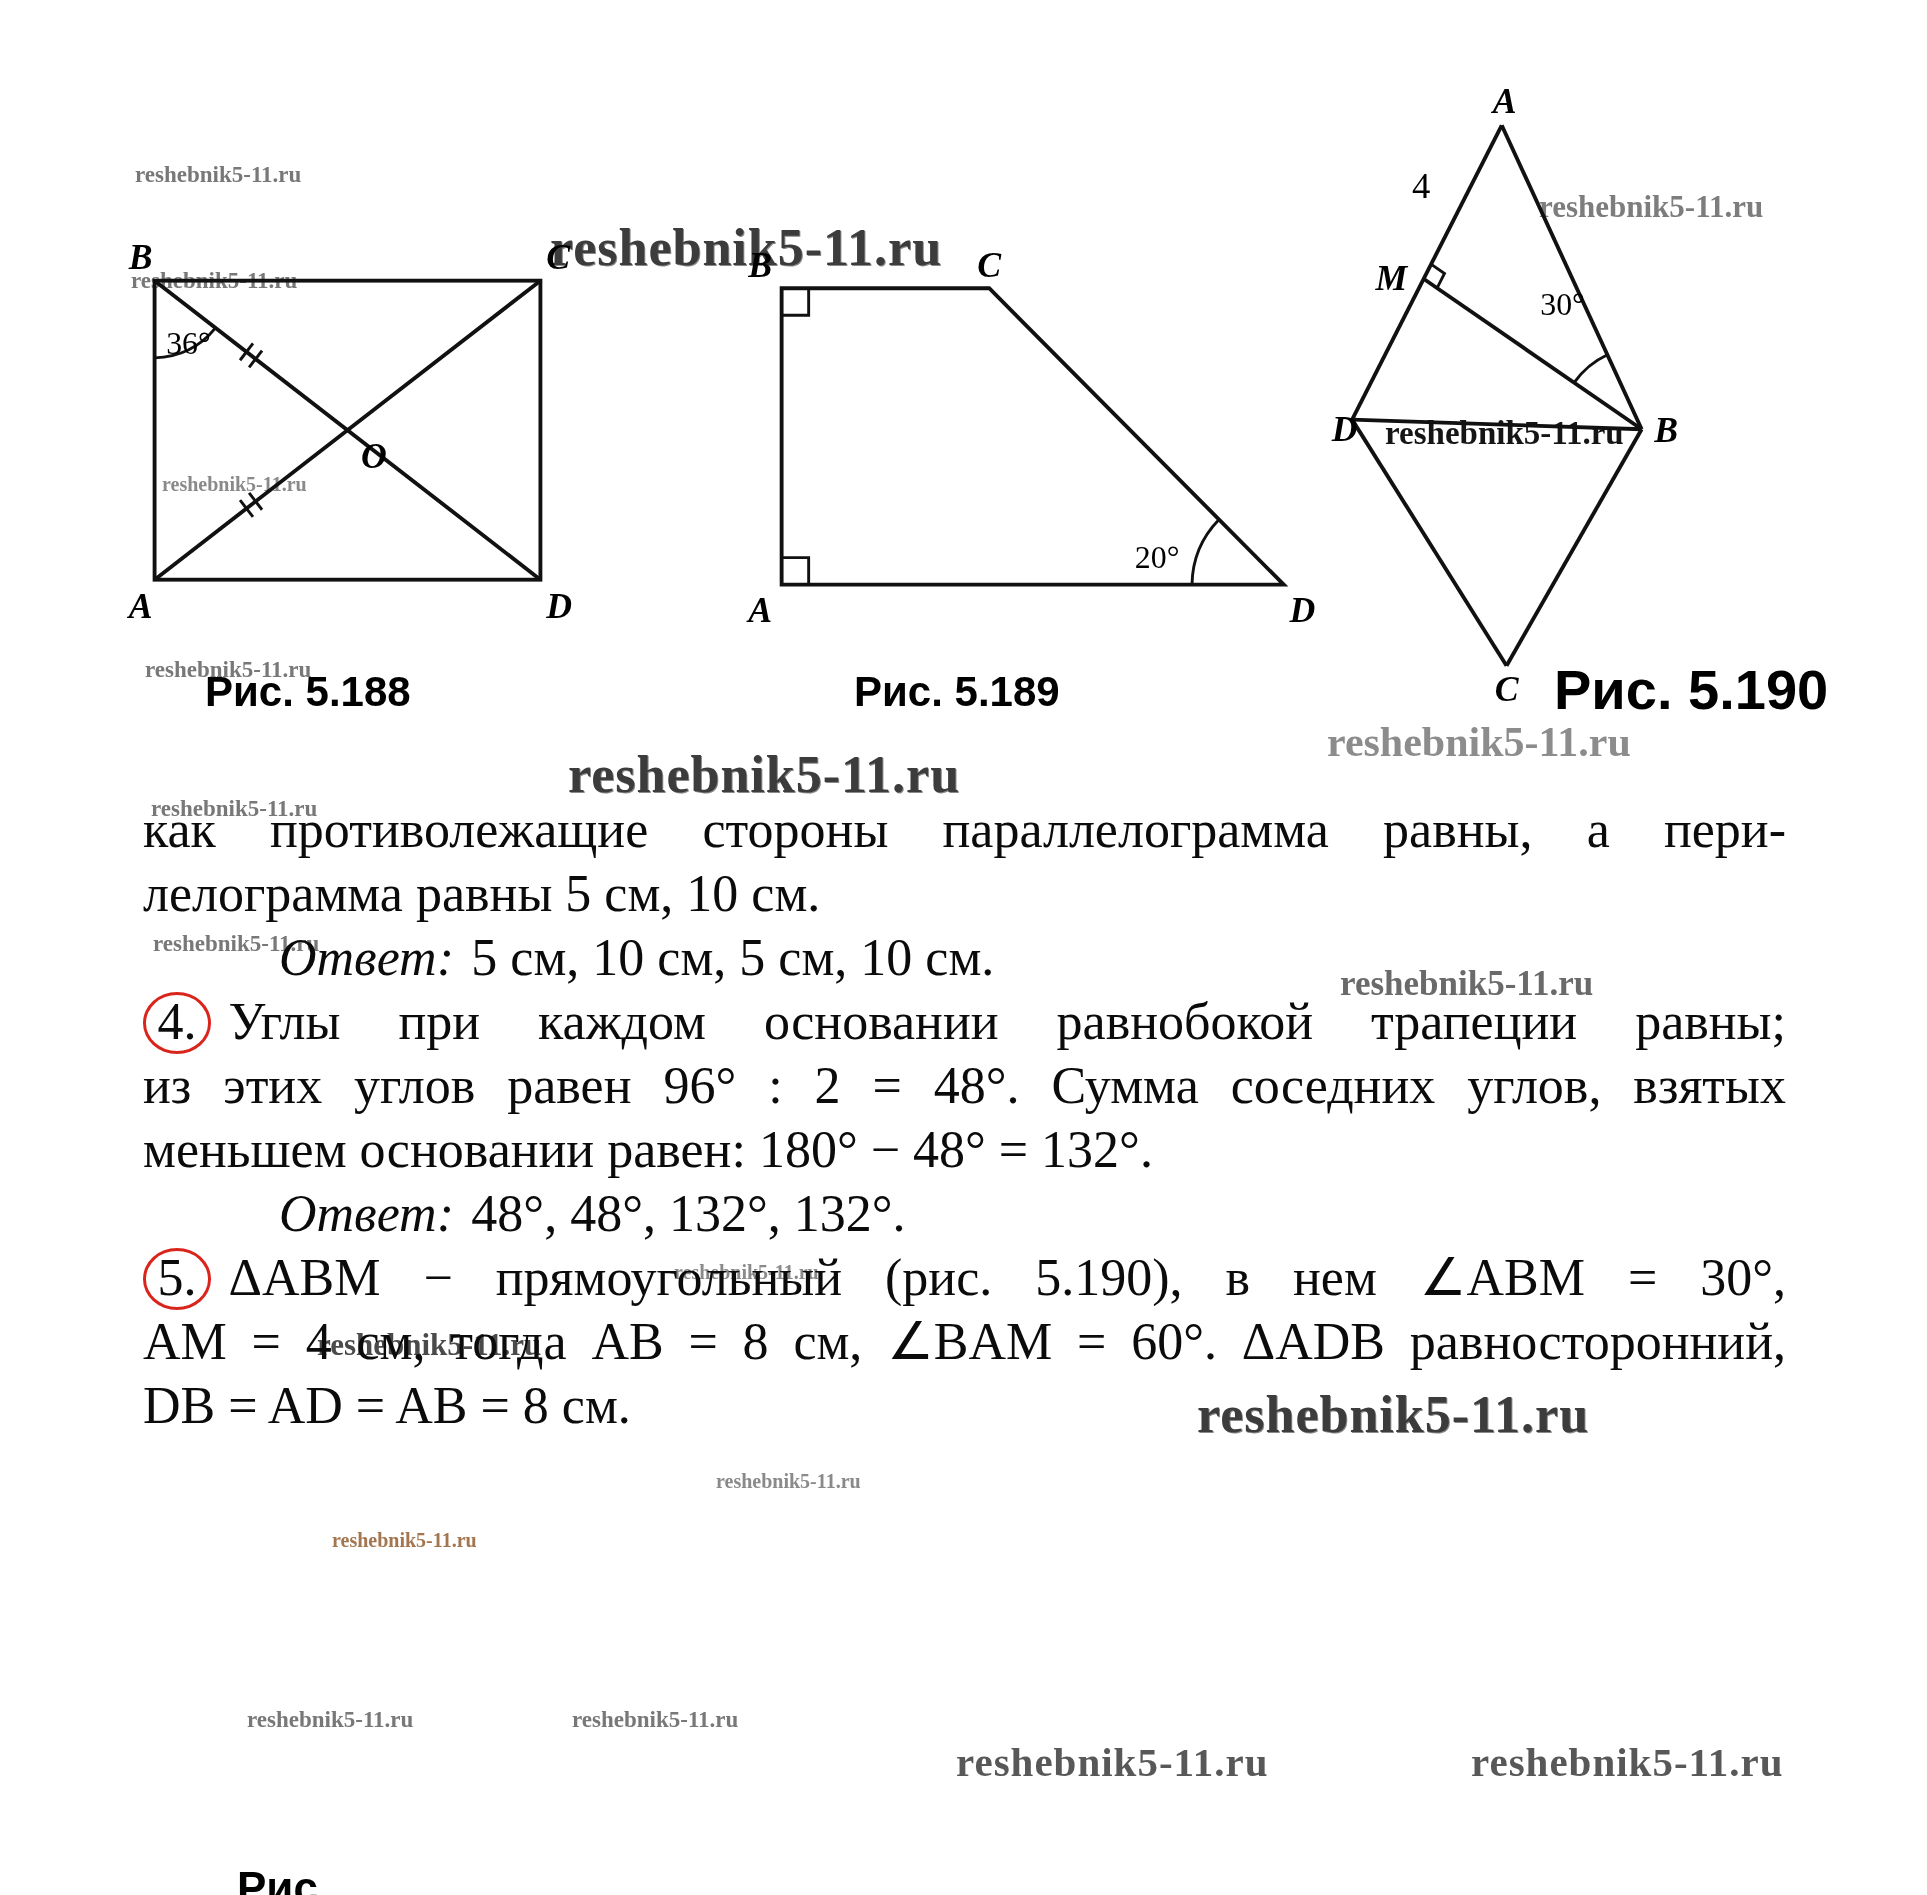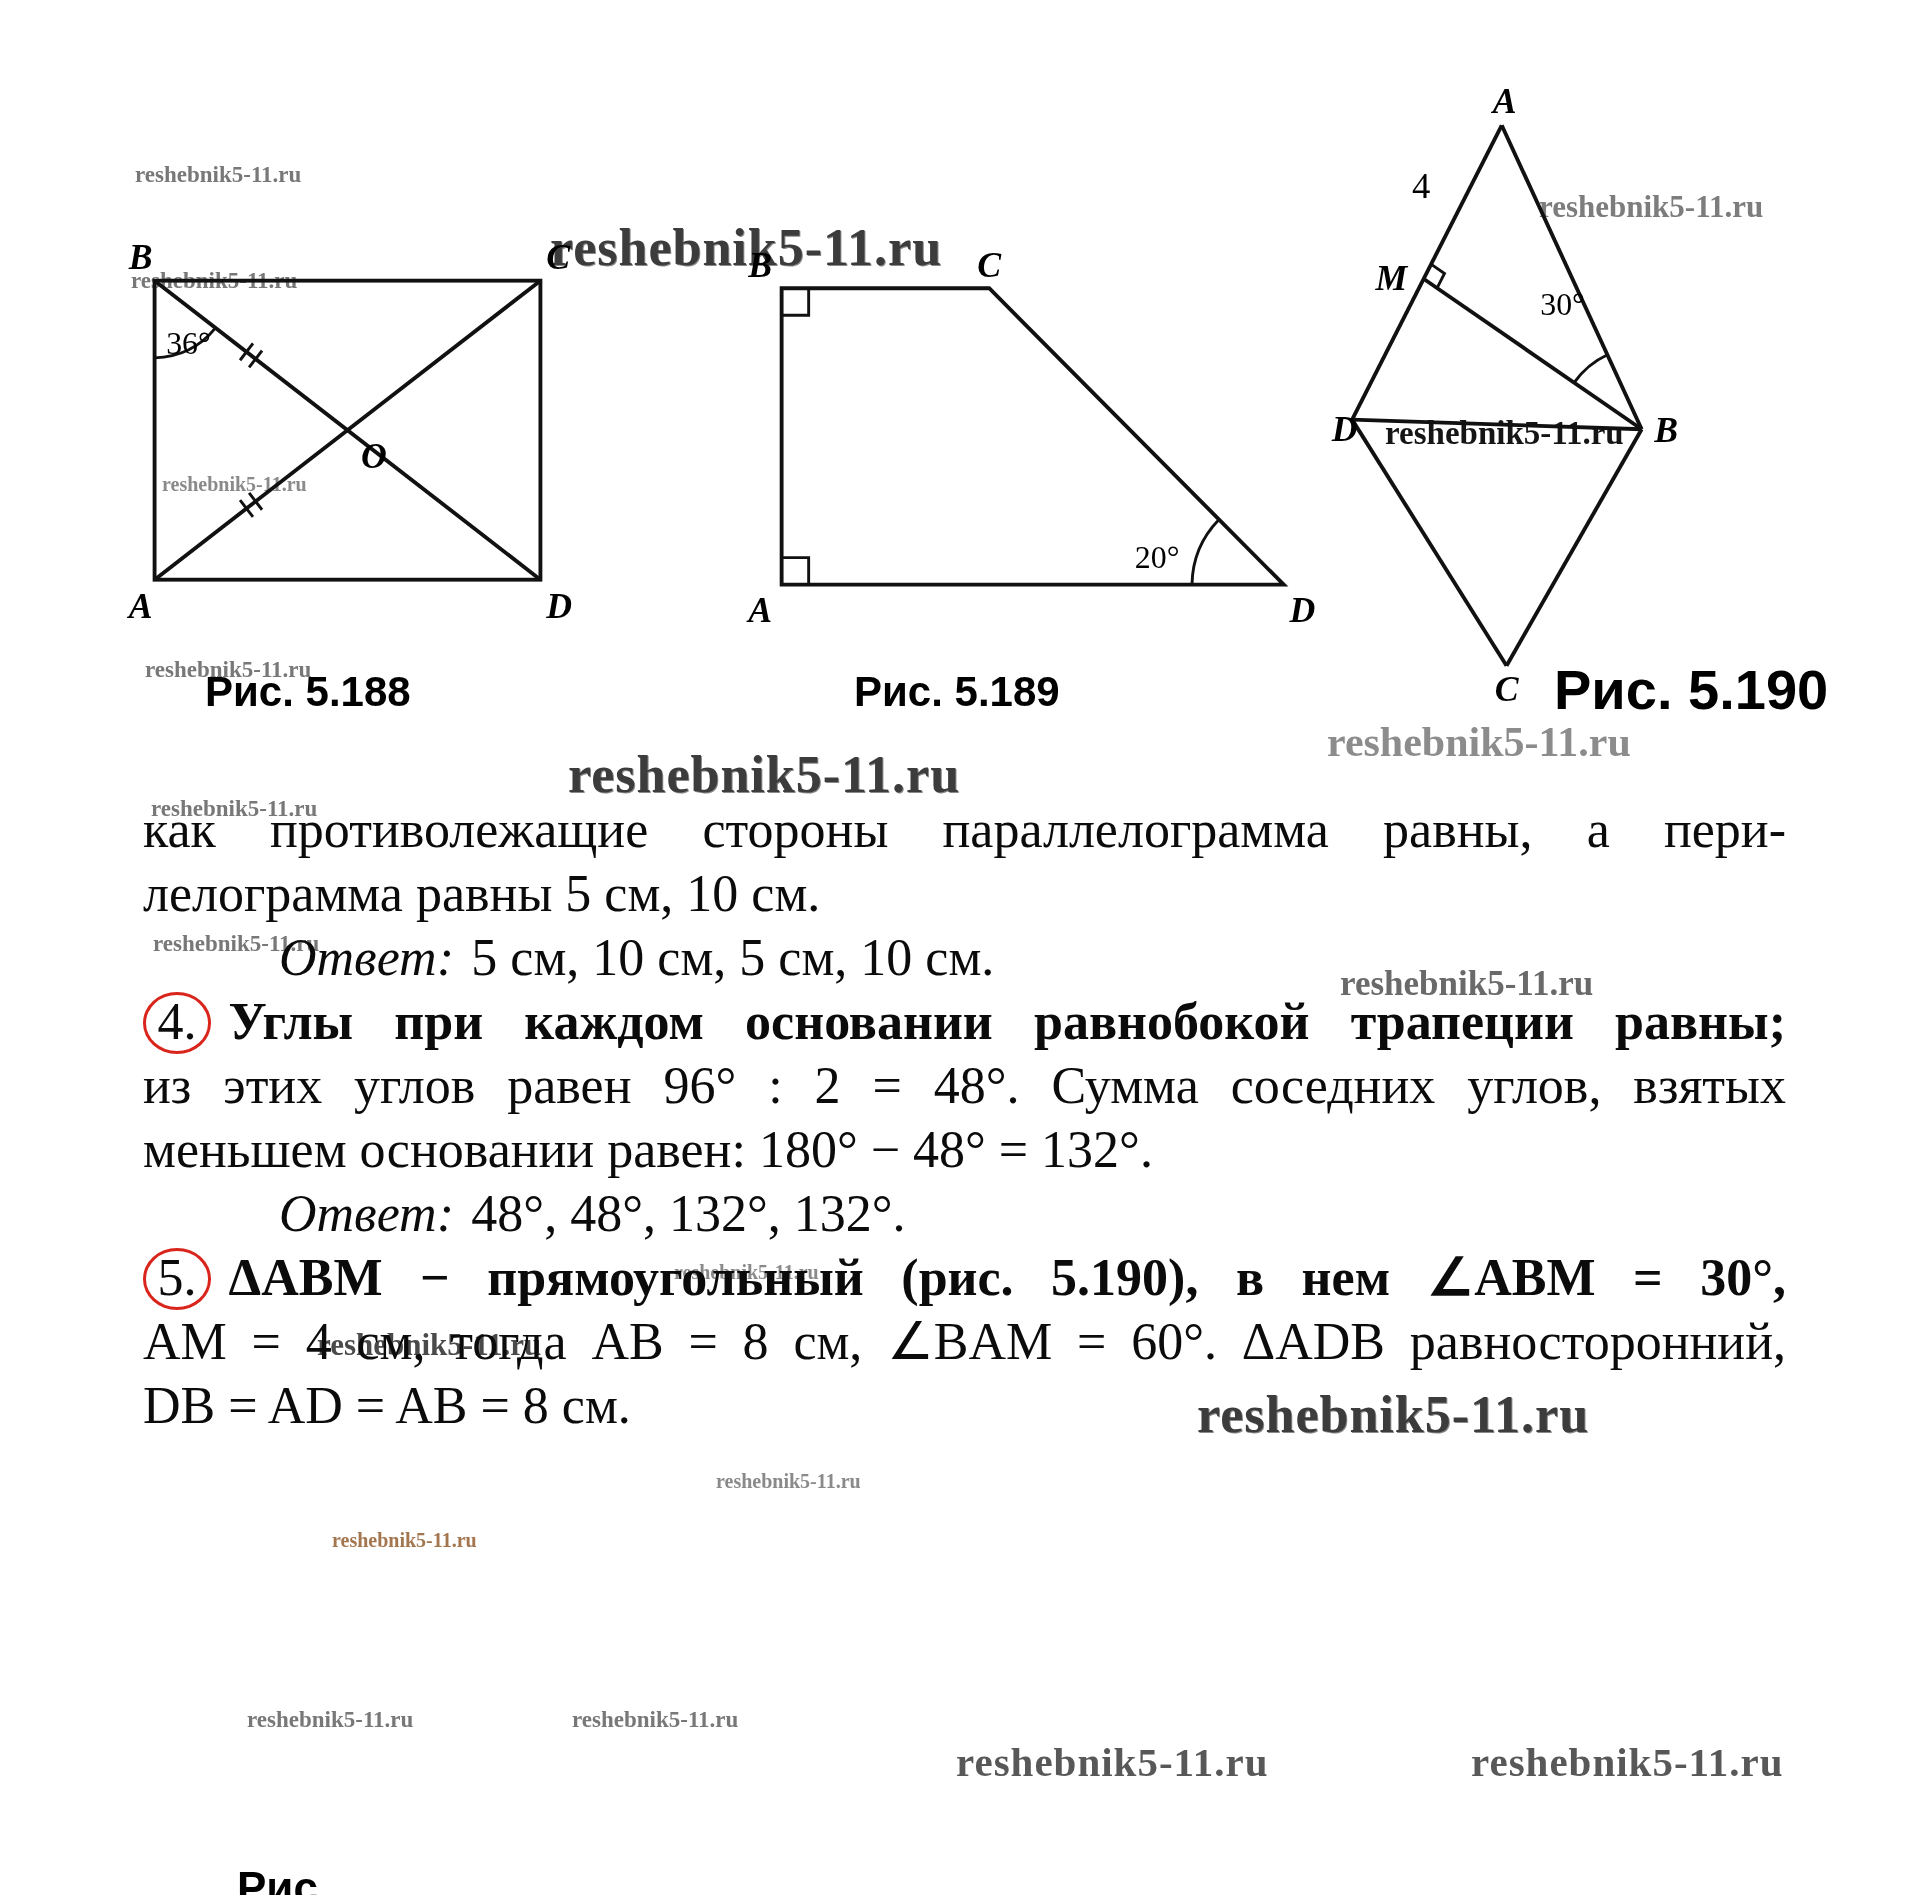--- a/index.html
+++ b/index.html
@@ -22,21 +22,21 @@
   .fig { position:absolute; }
   .fig svg text { font-family:"Liberation Serif", serif; font-style:italic; font-weight:700; font-size:37px; fill:#000; }
   .fig svg text.num { font-style:normal; font-weight:400; font-size:33px; }
   
   .textblock { position:absolute; left:143px; top:798px; width:1643px; font-size:52px; line-height:64px; }
   .line { text-align:justify; text-align-last:justify; }
   .line.left { text-align:left; text-align-last:left; }
   .answer { padding-left:104px; }
   .ans-label { font-style:italic; margin-right:17.4px;margin-left:32px; }
   .numline { display:flex; align-items:baseline; gap:17.4px; }
-  .numline .rest { flex:1; text-align:justify; text-align-last:justify;font-weight:bold; }
+  .numline .rest { flex:1; text-align:justify; text-align-last:justify; }
   .circled {
     display:inline-block; border:3.9px solid #d9251c; border-radius:50%;
     padding:0 11.6px 1.9px; line-height:54px;
   }
 </style>
 </head>
 <body>
 
 <div class="page">
 

